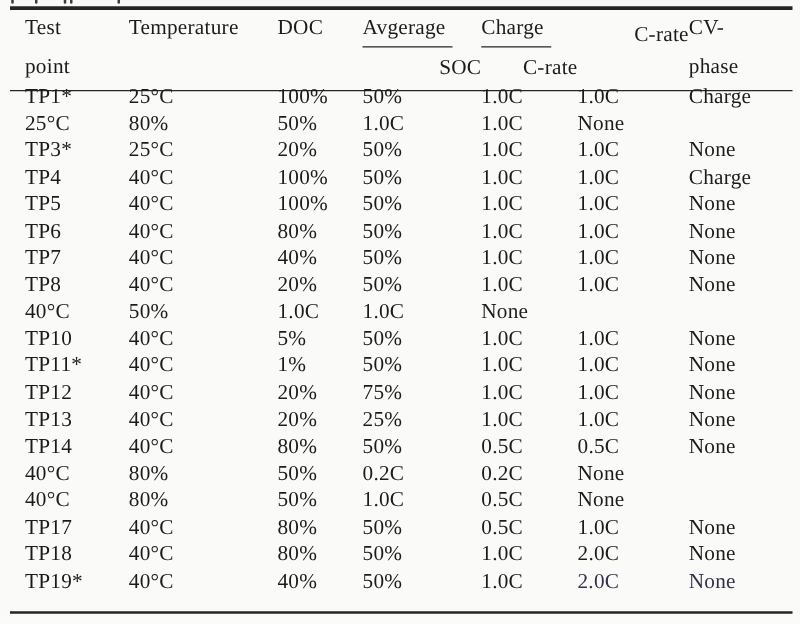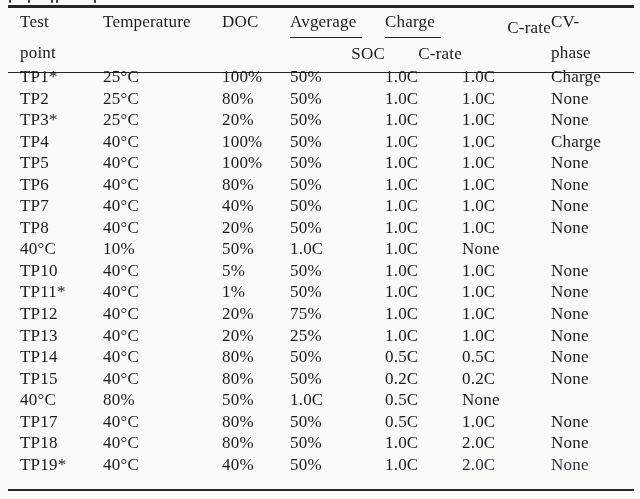--- a/index.html
+++ b/index.html
@@ -116,21 +116,20 @@
       <div class="trow grid">
         <div class="tcell">TP1*</div>
         <div class="tcell">25°C</div>
         <div class="tcell">100%</div>
         <div class="tcell">50%</div>
         <div class="tcell">1.0C</div>
         <div class="tcell">1.0C</div>
         <div class="tcell">Charge</div>
       </div>
       <div class="trow grid">
-        <div class="tcell">TP2</div>
         <div class="tcell">25°C</div>
         <div class="tcell">80%</div>
         <div class="tcell">50%</div>
         <div class="tcell">1.0C</div>
         <div class="tcell">1.0C</div>
         <div class="tcell">None</div>
       </div>
       <div class="trow grid">
         <div class="tcell">TP3*</div>
         <div class="tcell">25°C</div>
@@ -180,21 +179,20 @@
         <div class="tcell">TP8</div>
         <div class="tcell">40°C</div>
         <div class="tcell">20%</div>
         <div class="tcell">50%</div>
         <div class="tcell">1.0C</div>
         <div class="tcell">1.0C</div>
         <div class="tcell">None</div>
       </div>
       <div class="trow grid">
         <div class="tcell">40°C</div>
-        <div class="tcell">10%</div>
         <div class="tcell">50%</div>
         <div class="tcell">1.0C</div>
         <div class="tcell">1.0C</div>
         <div class="tcell">None</div>
       </div>
       <div class="trow grid">
         <div class="tcell">TP10</div>
         <div class="tcell">40°C</div>
         <div class="tcell">5%</div>
         <div class="tcell">50%</div>
@@ -232,21 +230,20 @@
       <div class="trow grid">
         <div class="tcell">TP14</div>
         <div class="tcell">40°C</div>
         <div class="tcell">80%</div>
         <div class="tcell">50%</div>
         <div class="tcell">0.5C</div>
         <div class="tcell">0.5C</div>
         <div class="tcell">None</div>
       </div>
       <div class="trow grid">
-        <div class="tcell">TP15</div>
         <div class="tcell">40°C</div>
         <div class="tcell">80%</div>
         <div class="tcell">50%</div>
         <div class="tcell">0.2C</div>
         <div class="tcell">0.2C</div>
         <div class="tcell">None</div>
       </div>
       <div class="trow grid">
         <div class="tcell">40°C</div>
         <div class="tcell">80%</div>

